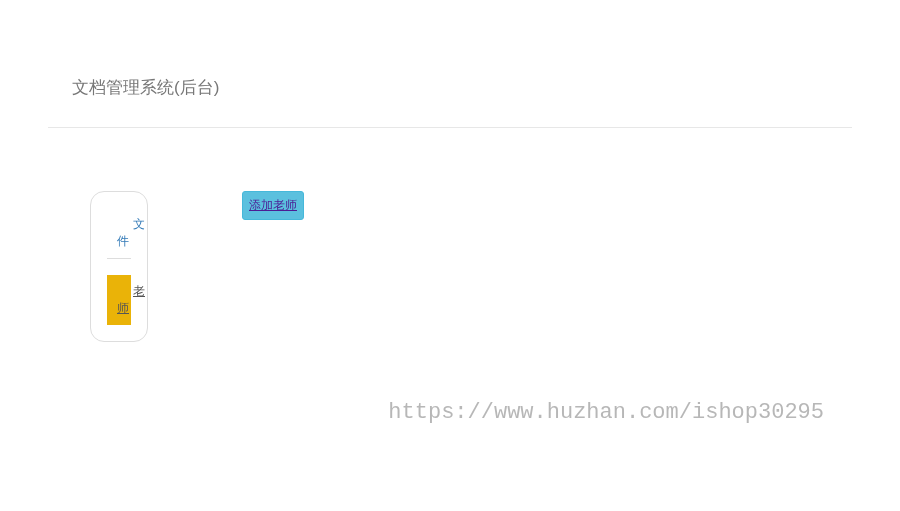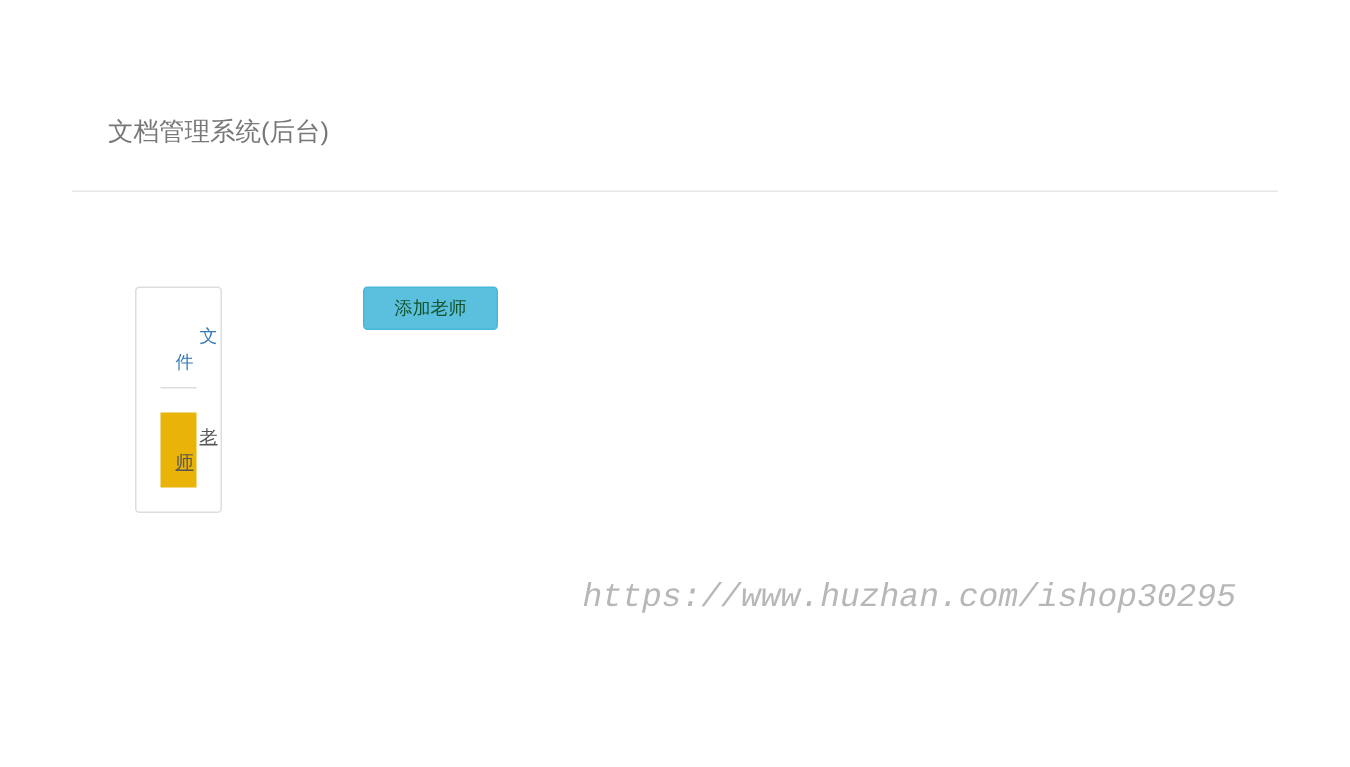--- a/index.html
+++ b/index.html
@@ -26,21 +26,21 @@
       display: flex;
       padding: 15px 10px;
       gap: 30px;
     }
     .sidebar {
       width: 90px;
       flex-shrink: 0;
     }
     .sidebar-nav {
       border: 1px solid #ddd;
-      border-radius: 3px;
+      border-radius: 14px;
       overflow: hidden;
     }
     .sidebar-item {
       padding: 8px 10px;
       font-size: 12px;
       color: #337ab7;
       cursor: pointer;
       border-bottom: 1px solid #ddd;
       background: #fff;
     }
@@ -51,27 +51,28 @@
       background: #eab308;
       color: #555;
       text-decoration: underline;
     }
     .main {
       flex: 1;
     }
     .add-button {
       display: inline-block;
       background: #5bc0de;
-      color: #14532d;
+      color: #4c1d95;
       border: 1px solid #46b8da;
       border-radius: 3px;
-      padding: 5px 20px;
+      padding: 5px 6px;
       font-size: 12px;
       cursor: pointer;
       margin-bottom: 8px;
+      text-decoration: underline;
     }
     .table {
       width: 100%;
       border-collapse: collapse;
     }
     .table thead th {
       text-align: left;
       padding: 6px 8px;
       font-size: 12px;
       font-weight: bold;
@@ -82,25 +83,24 @@
       padding: 7px 8px;
       font-size: 12px;
       border-top: 1px solid #ddd;
       color: #555;
     }
     .table tbody tr:nth-child(odd) {
       background: #f9f9f9;
     }
     .watermark {
       position: fixed;
-      bottom: 84px;
+      bottom: 70px;
       right: 60px;
       font-size: 22px;
       font-family: "Courier New", monospace;
-      font-style: italic;
       color: #888;
       opacity: 0.6;
       pointer-events: none;
     }
   </style>
 </head>
 <body>
 
 <div class="header">
   <h1 class="header-title">文档管理系统(后台)</h1>

